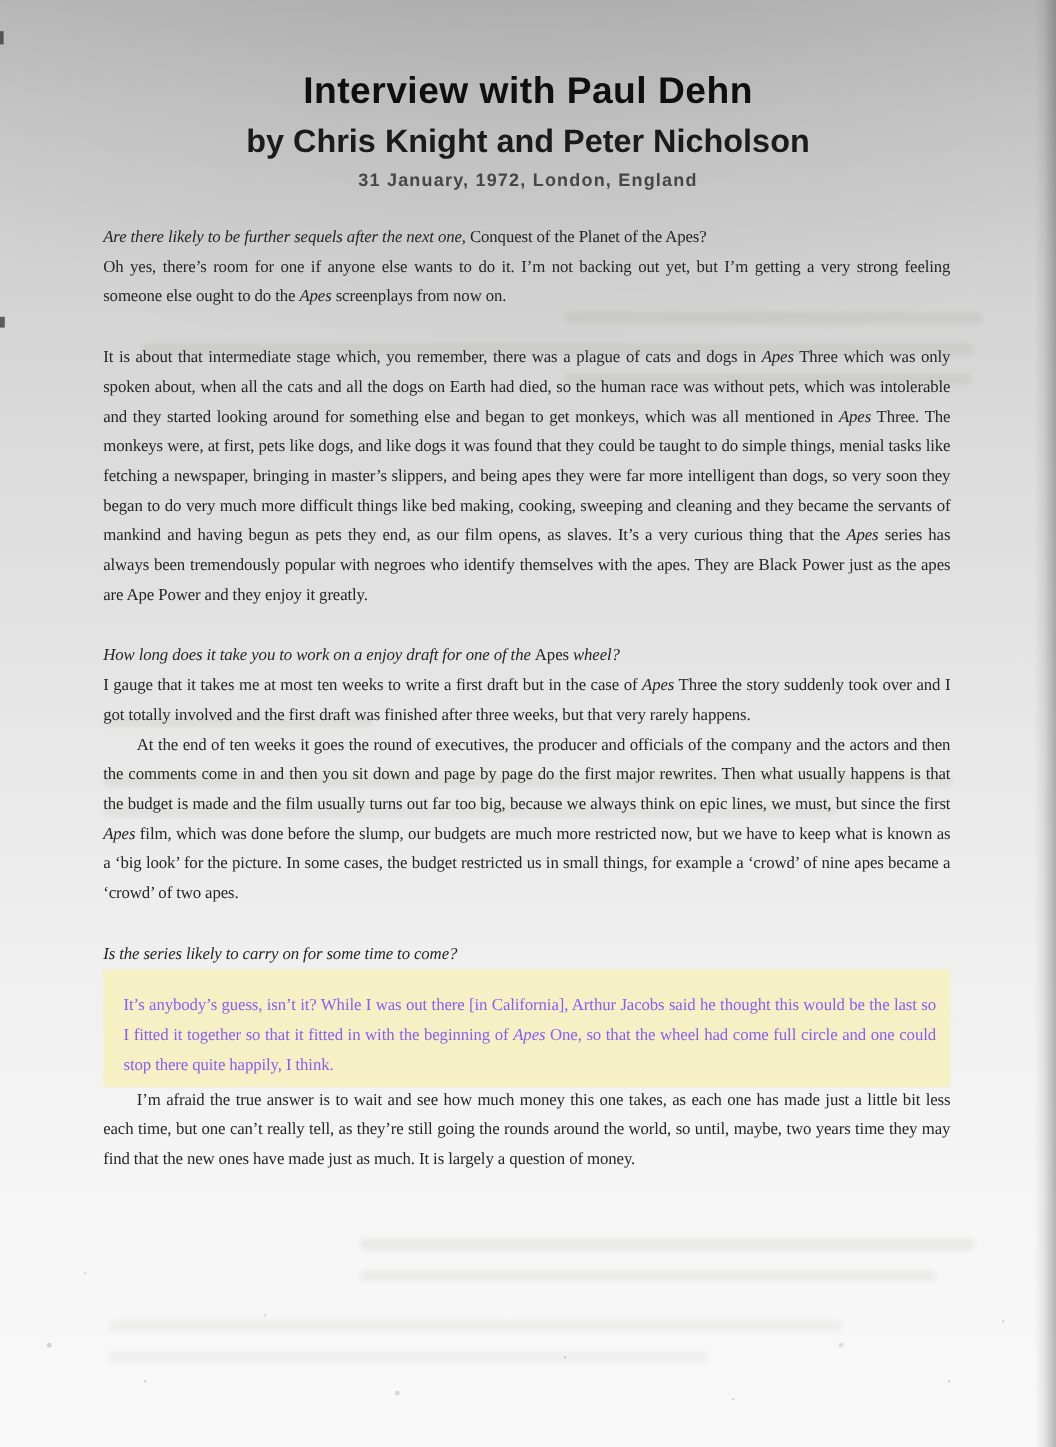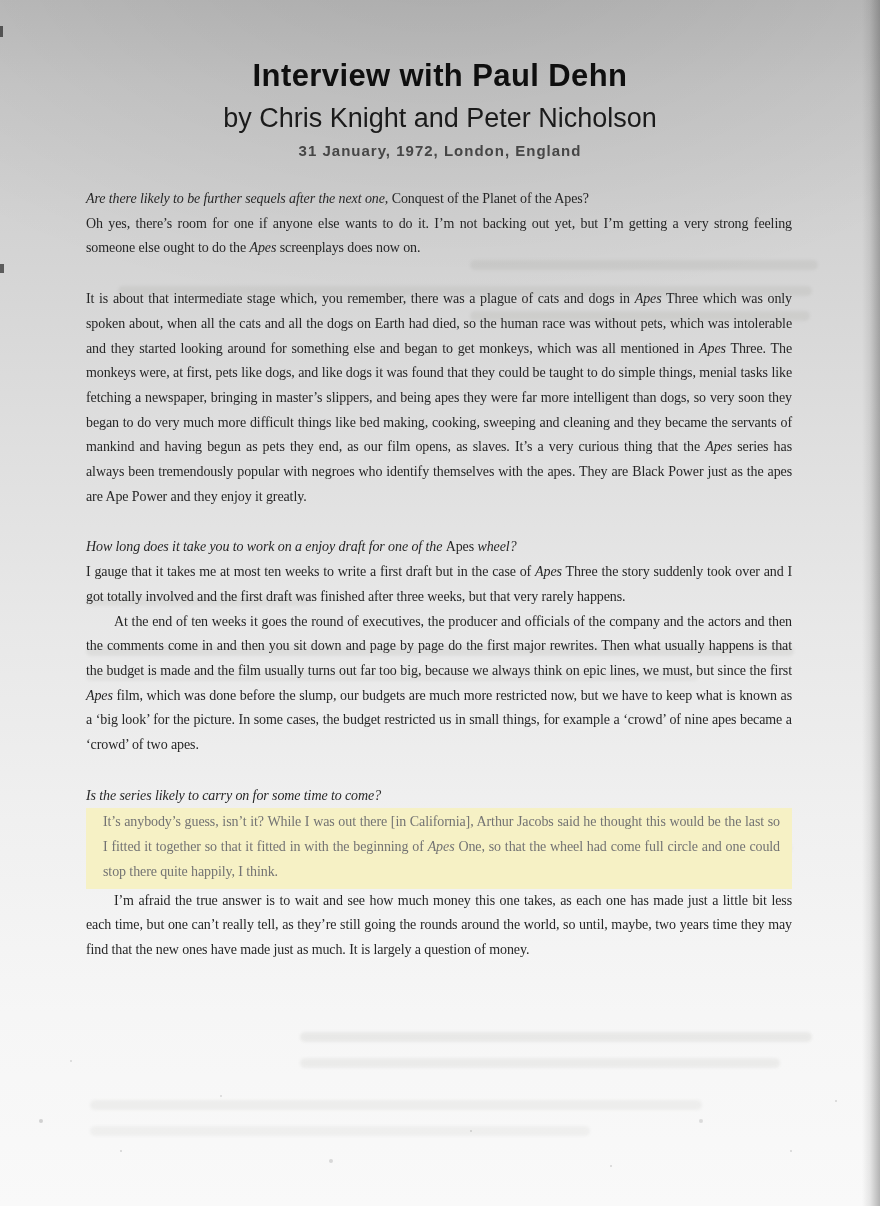--- a/index.html
+++ b/index.html
@@ -35,34 +35,34 @@
   .g11{left:90px;top:1126px;width:500px;opacity:.08;}
   .specks{position:absolute;left:0;top:0;width:2px;height:2px;border-radius:50%;
     box-shadow:40px 1120px 0 1px rgba(120,120,120,.30),120px 1150px 0 0 rgba(120,120,120,.30),
     220px 1095px 0 0 rgba(130,130,130,.28),330px 1160px 0 1px rgba(120,120,120,.25),
     470px 1130px 0 0 rgba(120,120,120,.28),610px 1165px 0 0 rgba(120,120,120,.28),
     700px 1120px 0 1px rgba(120,120,120,.22),790px 1150px 0 0 rgba(120,120,120,.28),
     835px 1100px 0 0 rgba(120,120,120,.28),70px 1060px 0 0 rgba(120,120,120,.25);}
   .hdr{position:relative;text-align:center;padding-top:58px;}
   .title{margin:0;font-family:"Liberation Sans",sans-serif;font-weight:700;
          font-size:31px;letter-spacing:.4px;color:#0f0f0f;}
-  .byline{margin-top:9px;font-family:"Liberation Sans",sans-serif;font-weight:400;
+  .byline{margin-top:9px;font-family:"Liberation Sans",sans-serif;font-weight:700;
           font-size:27px;color:#1b1b1b;}
   .dateline{margin-top:8px;font-family:"Liberation Sans",sans-serif;font-weight:700;
             font-size:15px;letter-spacing:1px;color:#464646;}
   .body{position:relative;margin:28px 88px 0 86px;font-size:14px;line-height:24.7px;
         text-align:justify;letter-spacing:-.1px;}
   .body section{margin-top:26px;}
   .body section.first{margin-top:0;}
   .body p{margin:0;}
   .q{font-style:italic;}
   .q .rm{font-style:normal;}
   .it{font-style:italic;}
   .ind{text-indent:28px;}
-  .hl{background:#f6f1c5;color:#737373;margin:0 -12px 0 -17px;padding:2px 12px 4px 17px;}
+  .hl{background:#f6f1c5;color:#8b5cf6;margin:0 -12px 0 -17px;padding:19px 12px 4px 17px;}
 </style>
 </head>
 <body>
 
 <div class="page">
 
   <div class="edge-right"></div>
   <div class="edge-mark m1"></div>
   <div class="edge-mark m2"></div>
   <div class="ghost g1"></div>
@@ -81,21 +81,21 @@
   <header class="hdr">
     <h1 class="title">Interview with Paul Dehn</h1>
     <div class="byline">by Chris Knight and Peter Nicholson</div>
     <div class="dateline">31 January, 1972, London, England</div>
   </header>
 
   <article class="body">
 
     <section class="first">
       <p class="q"><span>Are there likely to be further sequels after the next one, </span><span class="rm">Conquest of the Planet of the Apes?</span></p>
-      <p class="a"><span>Oh yes, there’s room for one if anyone else wants to do it. I’m not backing out yet, but I’m getting a very strong feeling someone else ought to do the </span><span class="it">Apes</span><span> screenplays does now on.</span></p>
+      <p class="a"><span>Oh yes, there’s room for one if anyone else wants to do it. I’m not backing out yet, but I’m getting a very strong feeling someone else ought to do the </span><span class="it">Apes</span><span> screenplays from now on.</span></p>
     </section>
 
     <section>
       <p class="a"><span>It is about that intermediate stage which, you remember, there was a plague of cats and dogs in </span><span class="it">Apes</span><span> Three which was only spoken about, when all the cats and all the dogs on Earth had died, so the human race was without pets, which was intolerable and they started looking around for something else and began to get monkeys, which was all mentioned in </span><span class="it">Apes</span><span> Three. The monkeys were, at first, pets like dogs, and like dogs it was found that they could be taught to do simple things, menial tasks like fetching a newspaper, bringing in master’s slippers, and being apes they were far more intelligent than dogs, so very soon they began to do very much more difficult things like bed making, cooking, sweeping and cleaning and they became the servants of mankind and having begun as pets they end, as our film opens, as slaves. It’s a very curious thing that the </span><span class="it">Apes</span><span> series has always been tremendously popular with negroes who identify themselves with the apes. They are Black Power just as the apes are Ape Power and they enjoy it greatly.</span></p>
     </section>
 
     <section>
       <p class="q"><span>How long does it take you to work on a enjoy draft for one of the </span><span class="rm">Apes</span><span> wheel?</span></p>
       <p class="a"><span>I gauge that it takes me at most ten weeks to write a first draft but in the case of </span><span class="it">Apes</span><span> Three the story suddenly took over and I got totally involved and the first draft was finished after three weeks, but that very rarely happens.</span></p>
       <p class="a ind"><span>At the end of ten weeks it goes the round of executives, the producer and officials of the company and the actors and then the comments come in and then you sit down and page by page do the first major rewrites. Then what usually happens is that the budget is made and the film usually turns out far too big, because we always think on epic lines, we must, but since the first </span><span class="it">Apes</span><span> film, which was done before the slump, our budgets are much more restricted now, but we have to keep what is known as a ‘big look’ for the picture. In some cases, the budget restricted us in small things, for example a ‘crowd’ of nine apes became a ‘crowd’ of two apes.</span></p>

